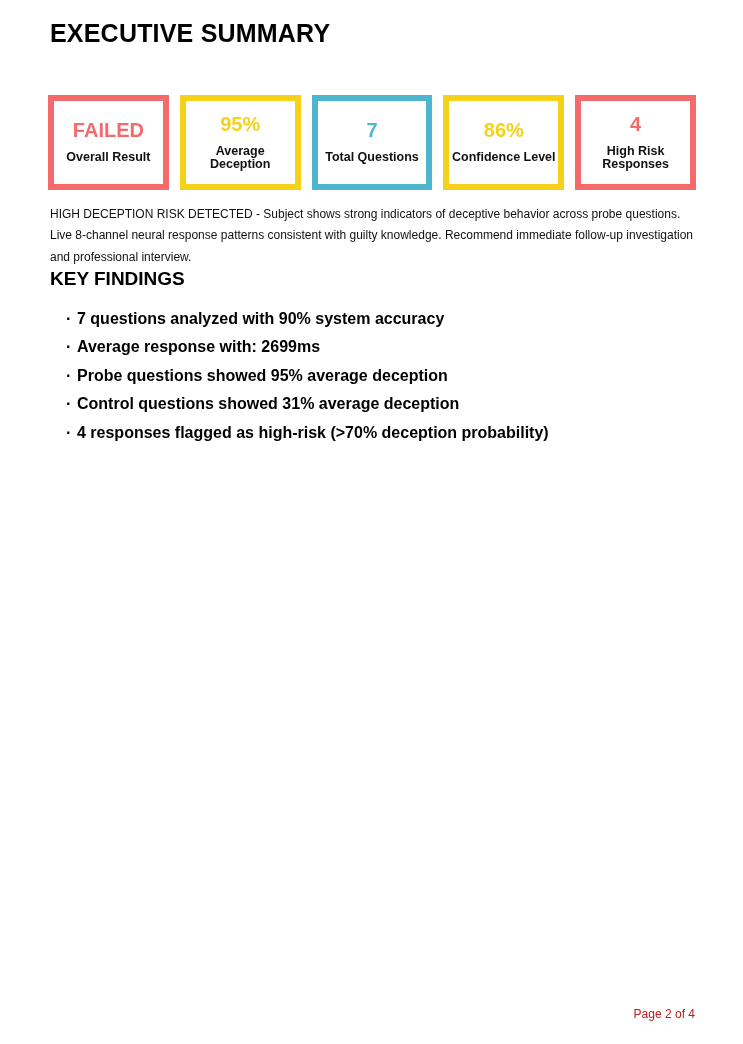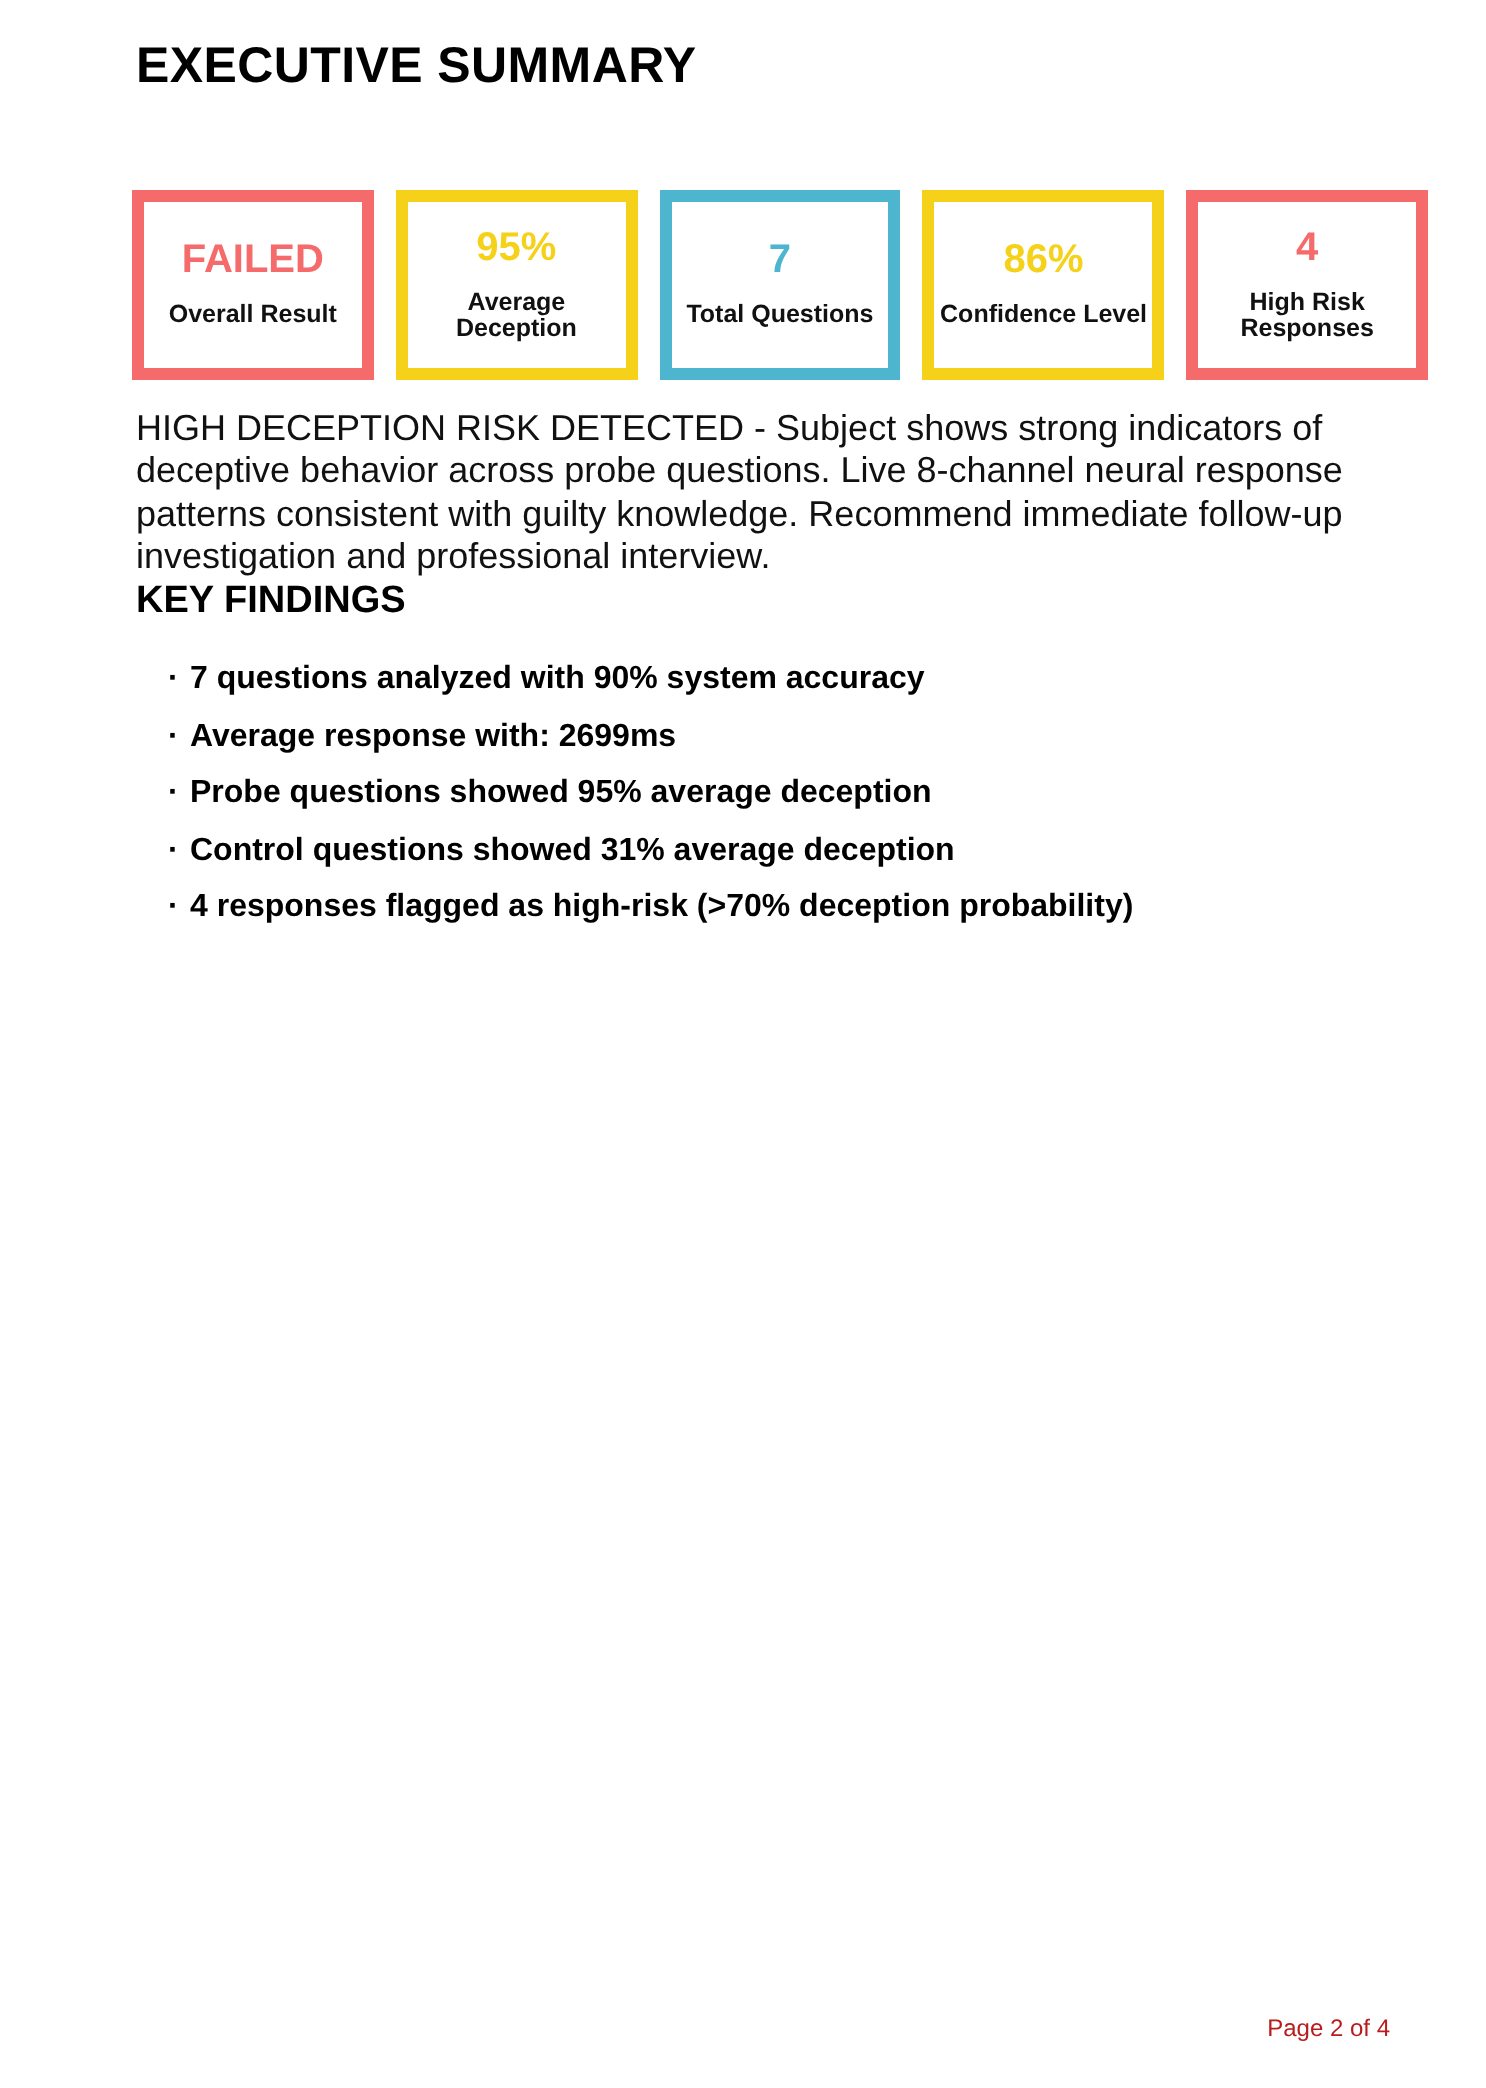--- a/index.html
+++ b/index.html
@@ -6,21 +6,21 @@
   .page {
     position: relative;
     width: 743px;
     height: 1044px;
     background: #ffffff;
     font-family: "Liberation Sans", "DejaVu Sans", sans-serif;
     color: #111111;
     overflow: hidden;
     box-sizing: border-box;
   }
-  .content { padding: 20px 45px 0 68px; }
+  .content { padding: 20px 45px 0 50px; }
 
   h1.doc-title {
     margin: 0;
     font-size: 25px;
     font-weight: 700;
     letter-spacing: 0.2px;
     color: #000000;
     line-height: 1.1;
   }
 
@@ -62,21 +62,21 @@
   h2.section-heading {
     margin: 0;
     font-size: 19px;
     font-weight: 700;
     color: #000000;
     line-height: 1.15;
   }
   .assessment-heading { margin-top: 54px; }
   .assessment-body {
     margin: 14px 0 0 0;
-    font-size: 18px;
+    font-size: 12px;
     font-weight: 400;
     line-height: 21.5px;
     color: #111111;
     width: 648px;
   }
   .findings-heading { margin-top: 38px; }
   ul.findings {
     list-style: none;
     margin: 20px 0 0 0;
     padding: 0 0 0 16px;

